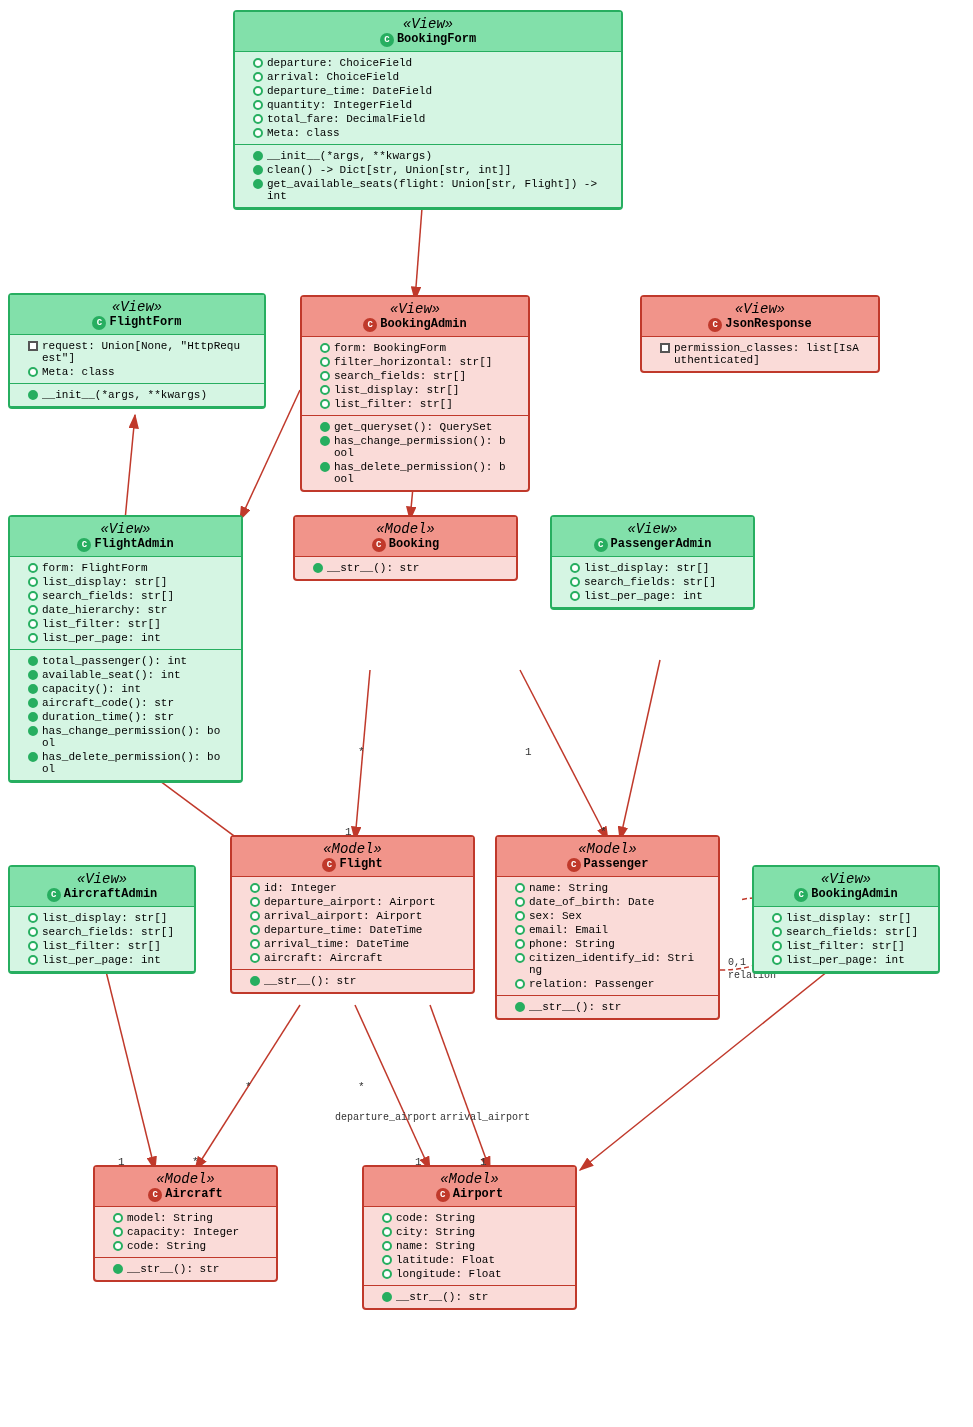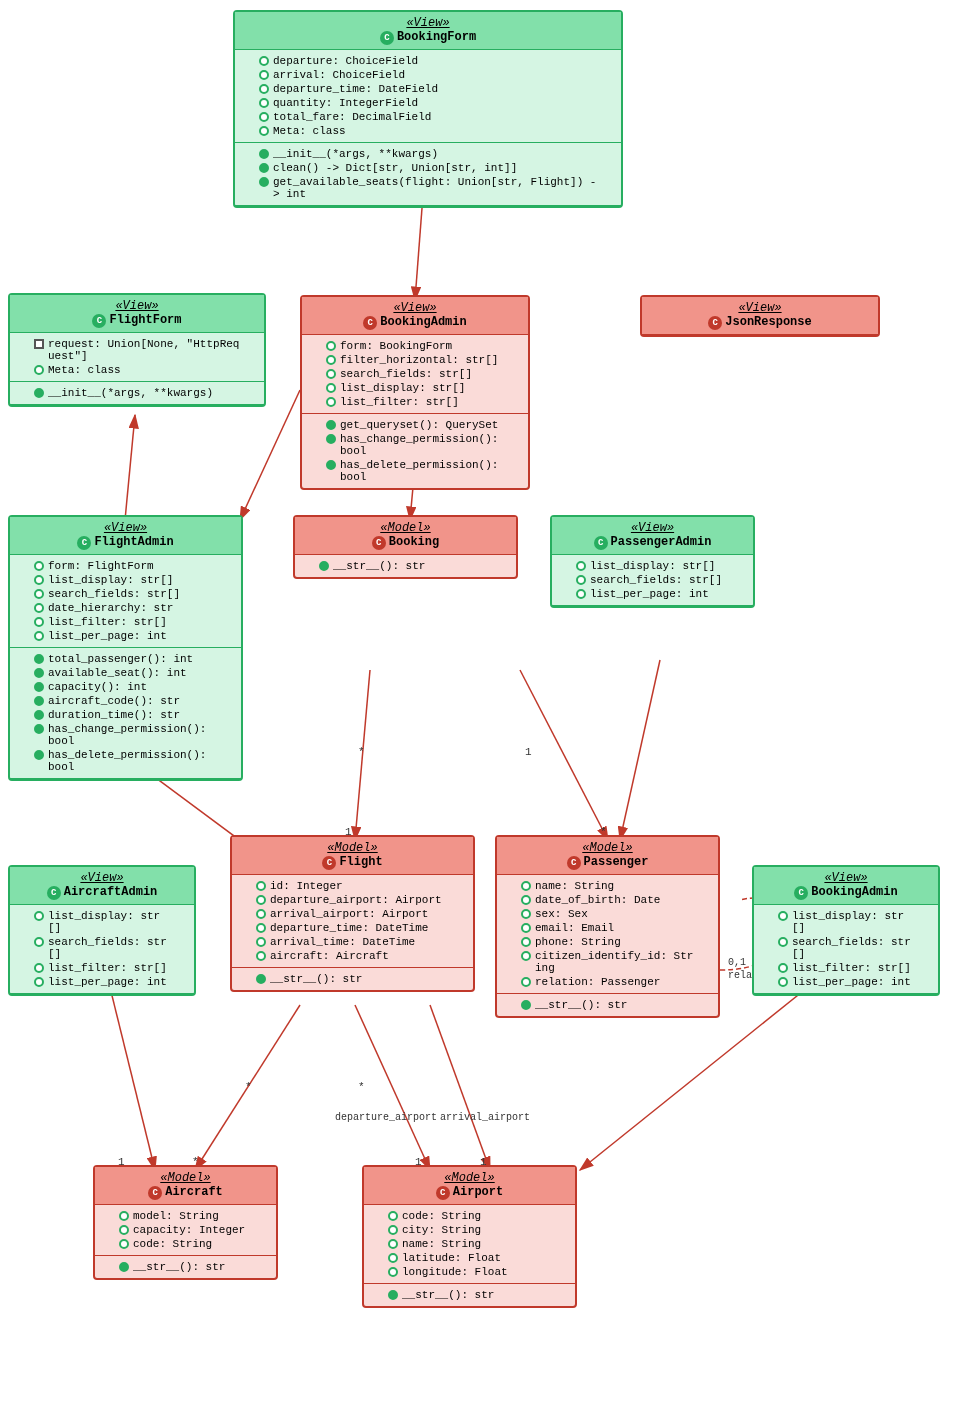--- a/index.html
+++ b/index.html
@@ -40,23 +40,22 @@
       padding: 4px 6px;
       font-style: italic;
     }
 
     .uml-box.green .uml-header {
       background: #82e0aa;
       border-bottom: 1px solid #27ae60;
     }
 
     .uml-header .stereotype {
-      font-size: 12px;
+      font-size: 14px;
       display: block;
-      text-decoration: underline;
     }
 
     .uml-header .classname {
       font-weight: bold;
       font-size: 12px;
       font-style: normal;
     }
 
     .uml-header .circle-c {
       display: inline-block;
@@ -71,21 +70,21 @@
       line-height: 14px;
       margin-right: 3px;
       font-style: normal;
     }
 
     .uml-box.green .uml-header .circle-c {
       background: #27ae60;
     }
 
     .uml-section {
-      padding: 4px 24px;
+      padding: 4px 18px;
       border-bottom: 1px solid #c0392b;
     }
 
     .uml-box.green .uml-section {
       border-bottom: 1px solid #27ae60;
     }
 
     .uml-section:last-child {
       border-bottom: none;
     }
@@ -291,20 +290,26 @@
           <span class="item-text">has_delete_permission(): bool</span>
         </div>
     </div>
   </div>
 
   <div class="uml-box" style="left:640px; top:295px; width:240px;">
     <div class="uml-header">
       <span class="stereotype">«View»</span>
       <span class="circle-c">C</span><span class="classname">JsonResponse</span>
     </div>
+    <div class="uml-section">
+      <div class="uml-item">
+          <span class="bullet square"></span>
+          <span class="item-text">permission_classes: list[IsAuthenticated]</span>
+        </div>
+    </div>
   </div>
 
   <div class="uml-box green" style="left:8px; top:293px; width:258px;">
     <div class="uml-header">
       <span class="stereotype">«View»</span>
       <span class="circle-c">C</span><span class="classname">FlightForm</span>
     </div>
     <div class="uml-section">
       <div class="uml-item">
           <span class="bullet square"></span>

